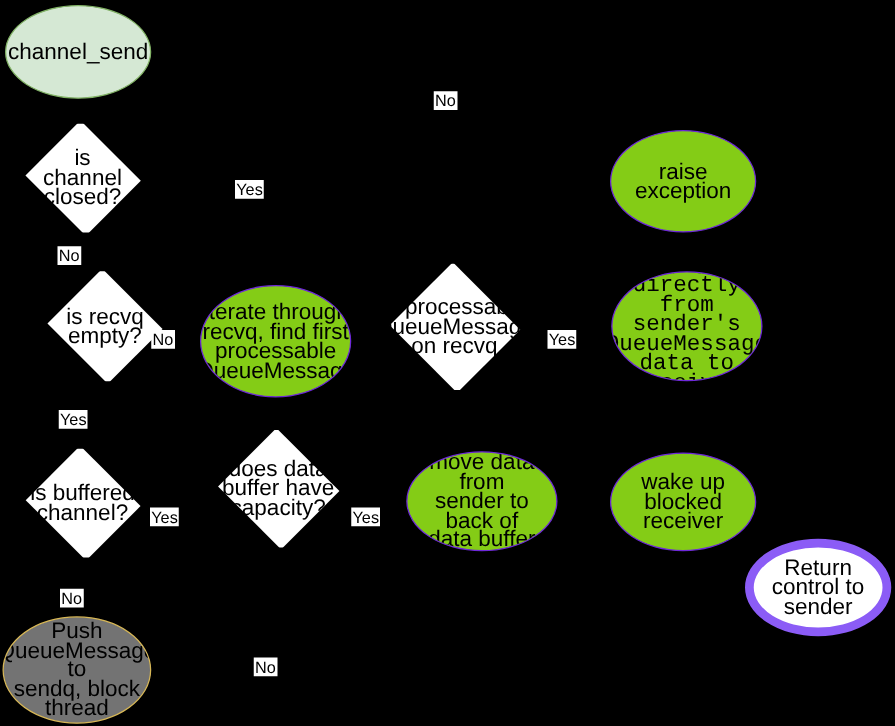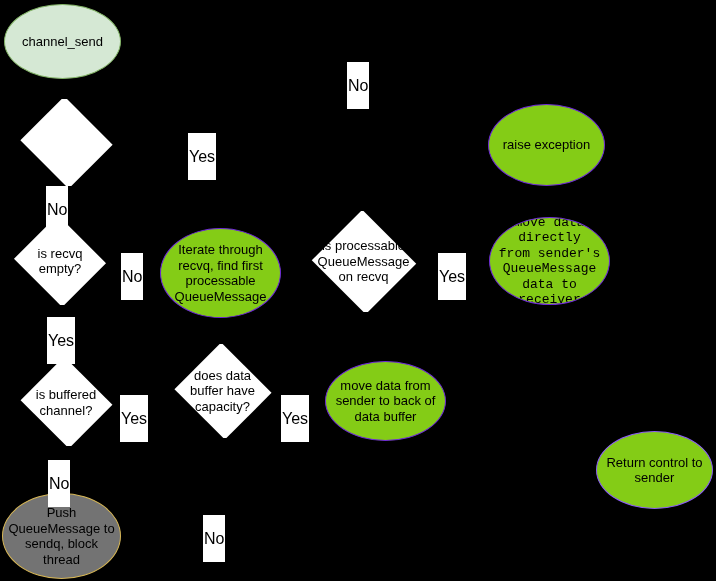--- a/index.html
+++ b/index.html
@@ -20,42 +20,42 @@
   
   .node {
     position: absolute;
     box-sizing: border-box;
     display: flex;
     align-items: center;
     justify-content: center;
     text-align: center;
     color: #000000;
     font-family: "Liberation Sans", sans-serif;
-    font-size: 13px;
+    font-size: 18px;
     line-height: 15.5px;
     overflow: hidden;
   }
 
   .ellipse {
     border-radius: 50%;
     background: #84cc16;
     border: 1px solid #6d28d9;
   }
 
   .ellipse.green {
     background: #d5e8d4;
     border: 1px solid #82b366;
   }
   .ellipse.yellow {
     background: #737373;
     border: 1px solid #d6b656;
   }
   .ellipse.pink {
-    background: #84cc16;
-    border: 1px solid #8b5cf6;
+    background: #ffffff;
+    border: 7px solid #8b5cf6;
   }
 
   .node .label {
     display: block;
     padding: 0 2px;
     white-space: pre-line;
   }
 
   
   .diamond {
@@ -75,44 +75,48 @@
     white-space: pre-line;
     padding: 0;
   }
 
   
   .edge-label {
     position: absolute;
     background: #ffffff;
     color: #000000;
     font-family: "Liberation Sans", sans-serif;
-    font-size: 16px;
+    font-size: 13px;
     line-height: 15px;
-    padding: 16px 1px;
+    padding: 0 1px;
     white-space: nowrap;
+    margin-top: 11px;
   }
 </style>
 </head>
 <body>
 
 <div id="canvas">
 
   <div class="node ellipse green" style="left:4px; top:4px; width:117px; height:75px;">
     <span class="label">channel_send</span>
   </div>
 
   <div class="node diamond" style="left:18px; top:99px; width:96px; height:87px;">
     <span class="dshape" style="width:61px; height:61px; margin-left:-30.5px; margin-top:-30.5px; transform:rotate(45deg) scale(1.12,1.02);"></span>
+    <span class="label">is
+channel
+closed?</span>
   </div>
 
   <div class="node ellipse" style="left:488px; top:104px; width:117px; height:82px;">
     <span class="label">raise exception</span>
   </div>
 
-  <div class="node diamond" style="left:12px; top:217px; width:96px; height:88px;">
+  <div class="node diamond" style="left:36px; top:217px; width:96px; height:88px;">
     <span class="dshape" style="width:62px; height:62px; margin-left:-31px; margin-top:-31px; transform:rotate(45deg) scale(1.10,1.00);"></span>
     <span class="label">is recvq
 empty?</span>
   </div>
 
   <div class="node ellipse" style="left:160px; top:228px; width:121px; height:90px;">
     <span class="label">Iterate through
 recvq, find first
 processable
 QueueMessage</span>
@@ -144,20 +148,24 @@
 buffer have
 capacity?</span>
   </div>
 
   <div class="node ellipse" style="left:325px; top:361px; width:121px; height:80px;">
     <span class="label">move data from
 sender to back of
 data buffer</span>
   </div>
 
+  <div class="node ellipse" style="left:488px; top:362px; width:117px; height:79px;">
+    <span class="label">wake up blocked
+receiver</span>
+  </div>
 
   <div class="node ellipse pink" style="left:596px; top:431px; width:117px; height:78px;">
     <span class="label">Return control to
 sender</span>
   </div>
 
   <div class="node ellipse yellow" style="left:2px; top:493px; width:119px; height:86px;">
     <span class="label">Push
 QueueMessage to
 sendq, block

